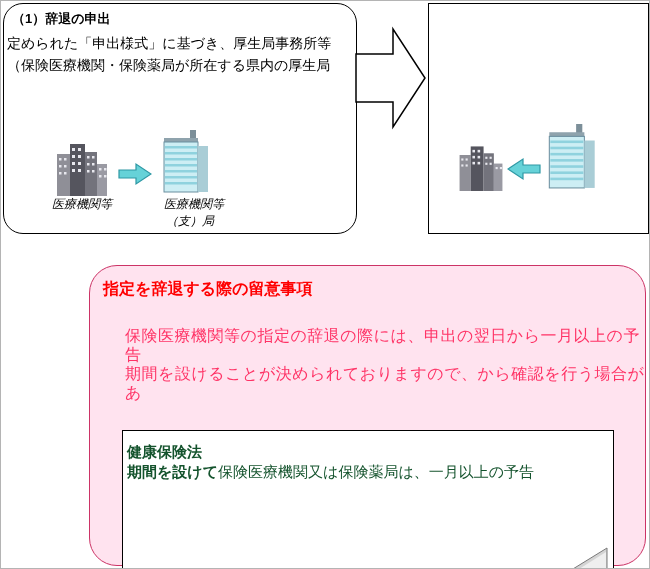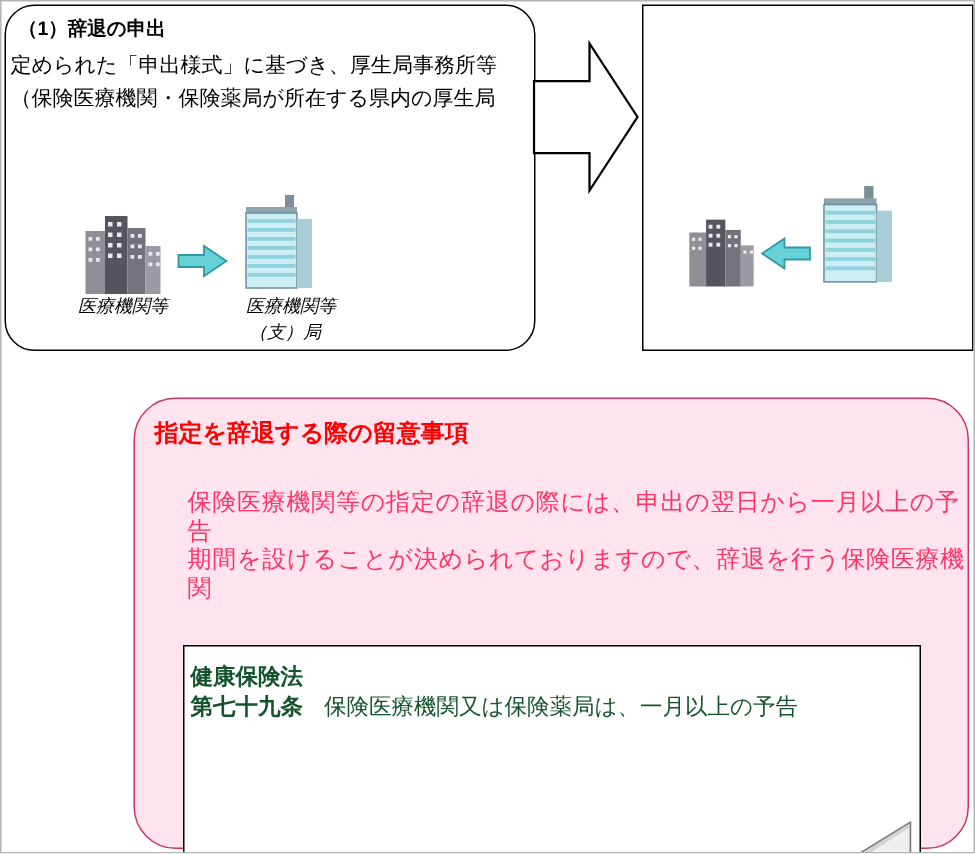--- a/index.html
+++ b/index.html
@@ -26,21 +26,21 @@
             border:1px solid var(--notice-border,#cc3366); border-radius:28px; }
   .notice-title { position:absolute; left:13px; top:13px; font-size:16px; font-weight:bold;
                   color:var(--notice-title,#ff0000); }
   .notice-body  { position:absolute; left:8px; top:60px; font-size:16px; line-height:19px;
                   letter-spacing:0.5px; color:var(--notice-text,#ff3366);margin-left:27px; }
 
   .law-box { position:absolute; left:32px; top:164px; width:492px; height:144px;
              background:#fff; border:1px solid #000; padding:11px 4px;
              font-size:15px; line-height:20px; color:#14532d; }
   .bold { font-weight:bold; }
-  .art-text { margin-left:14px; }
+  .art-text { margin-left:0; }
   .fold { position:absolute; right:5px; bottom:0; }
 
   .cyan polygon { fill:var(--arrow-fill,#66d2d8); stroke:var(--arrow-stroke,#2e98a4); stroke-width:1.2; }
 </style>
 </head>
 <body>
 
 <div class="canvas">
 
   <div class="box left-box">
@@ -157,27 +157,27 @@
         <rect x="3" y="52" width="32" height="2.5"></rect>
       </g>
       <rect x="36" y="16" width="10" height="46" fill="#a9cdd6"></rect>
     </svg>
   </div>
 
   <div class="notice">
     <div class="notice-title">指定を辞退する際の留意事項</div>
     <div class="notice-body">
       <div>保険医療機関等の指定の辞退の際には、申出の翌日から一月以上の予告</div>
-      <div>期間を設けることが決められておりますので、辞退を行う保険医療機関</div>
+      <div>期間を設けることが決められておりますので、から確認を行う場合があ</div>
     </div>
 
     <div class="law-box">
       <div class="bold">健康保険法</div>
       <div>
-        <span class="bold">第七十九条</span><span class="art-text">保険医療機関又は保険薬局は、一月以上の予告</span>
+        <span class="bold">期間を設けて</span><span class="art-text">保険医療機関又は保険薬局は、一月以上の予告</span>
       </div>
 
       <svg class="fold" width="40" height="26" viewBox="0 0 40 26">
         <polygon points="0,25 39,25 39,1" fill="#d4d4d4" stroke="#7a7a7a" stroke-width="1"></polygon>
         <polygon points="8,24 38,24 38,5" fill="#efefef" stroke="none"></polygon>
       </svg>
     </div>
   </div>
 
 </div>

